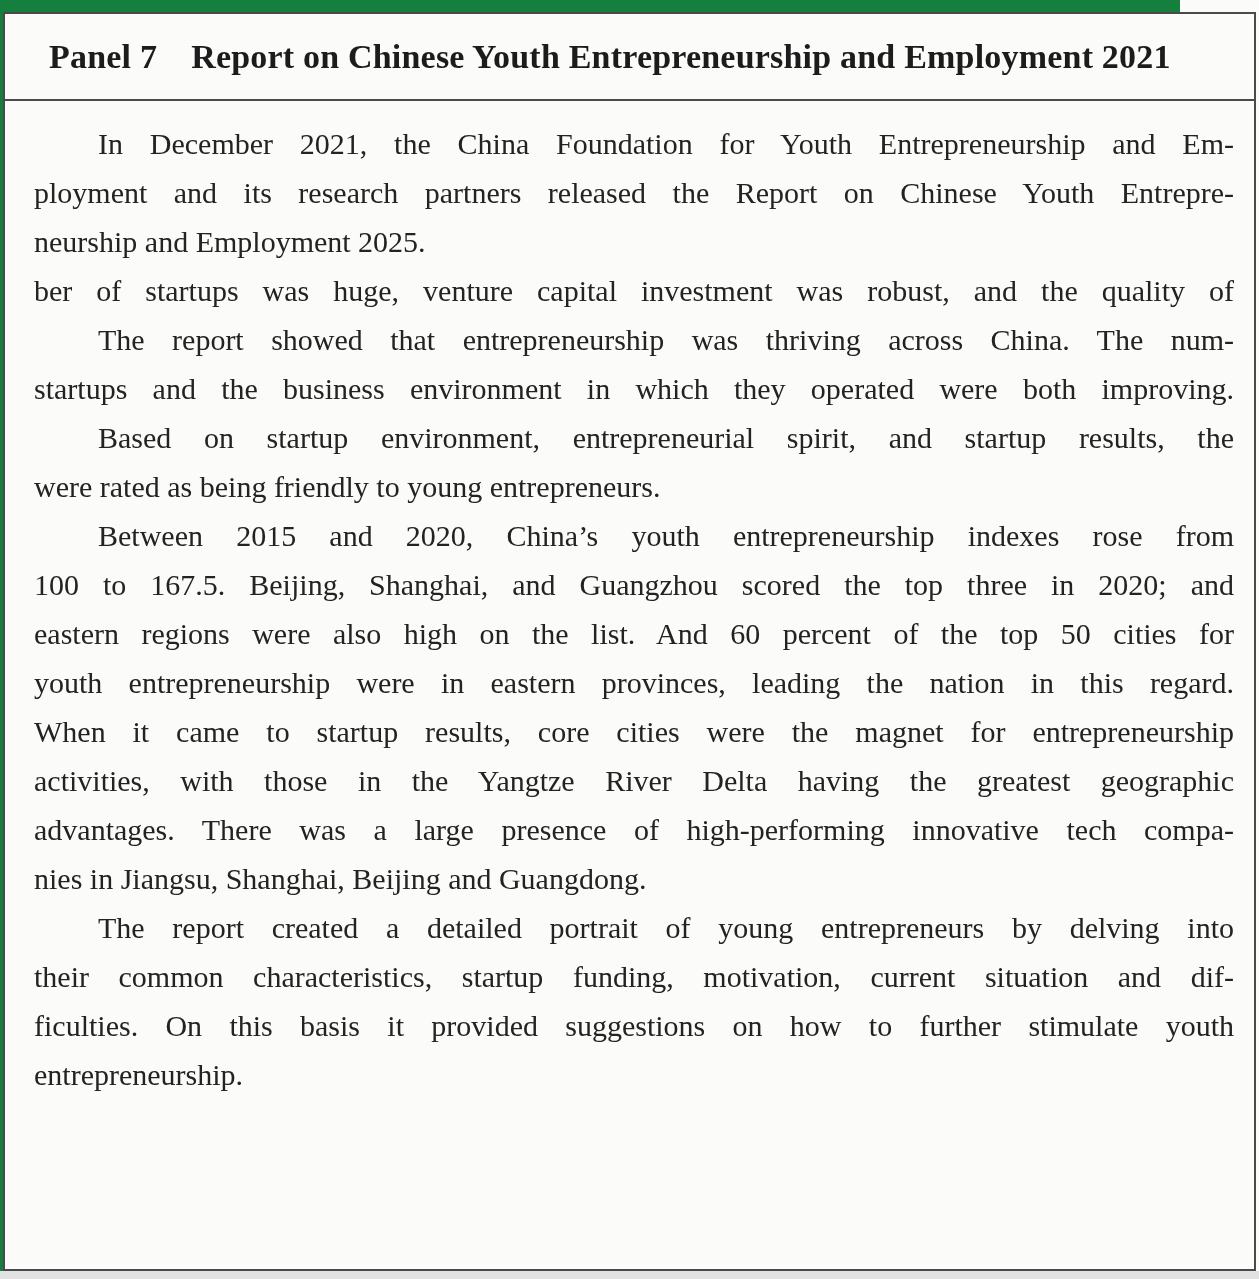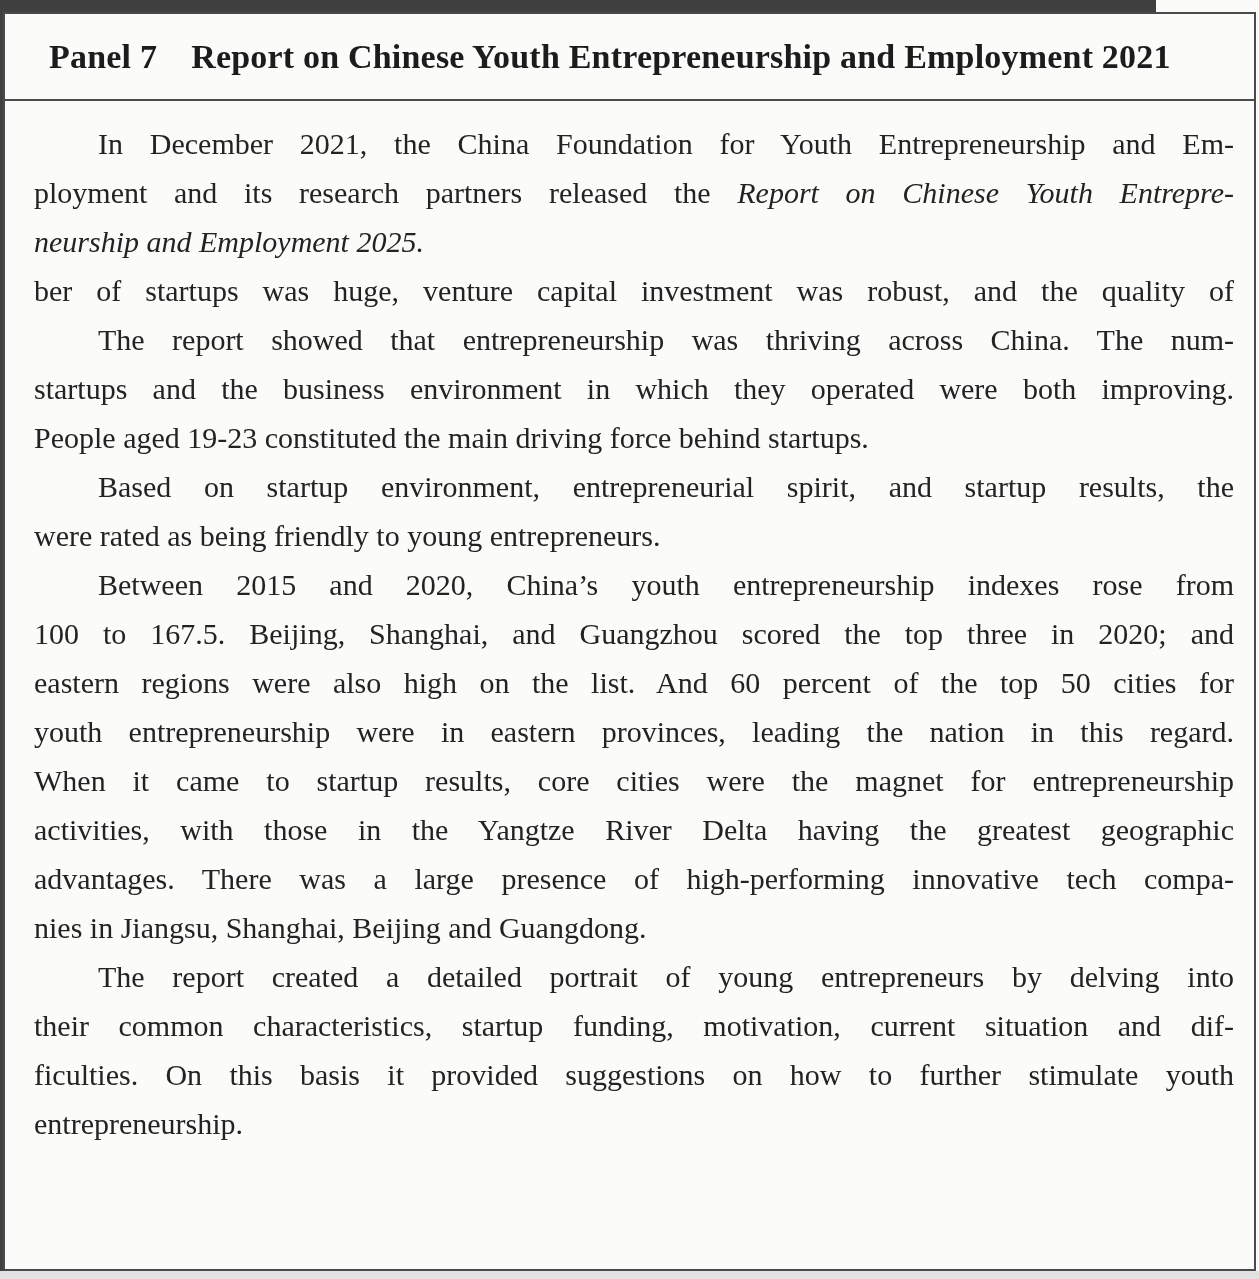--- a/index.html
+++ b/index.html
@@ -10,21 +10,22 @@
     width: 1259px;
     height: 1279px;
     background: #fbfbf9;
     font-family: "Liberation Serif", serif;
     overflow: hidden;
   }
   .page {
     position: relative;
     width: 1156px;
     height: 1279px;
-    background: #404040;
+    background: #15803d;
+    padding-left: 24px;
   }
   .panel {
     position: absolute;
     left: 3px;
     top: 12px;
     width: 1253px;
     height: 1259px;
     box-sizing: border-box;
     border: 2px solid #4a4a4a;
     background: #fbfbf9;
@@ -55,21 +56,20 @@
     text-align: justify;
     text-align-last: justify;
   }
   .line.ps {
     text-indent: 64px;
   }
   .line.pe {
     text-align-last: left;
   }
   .it {
-    font-style: italic;
   }
   .bottom-strip {
     position: absolute;
     left: 0;
     bottom: 0;
     width: 1259px;
     height: 8px;
     background: #e2e2e2;
   }
 </style>
@@ -89,21 +89,20 @@
       <div class="para">
         <div class="line ps"><span>In December 2021, the China Foundation for Youth Entrepreneurship and Em-</span></div>
         <div class="line"><span>ployment and its research partners released the </span><span class="it">Report on Chinese Youth Entrepre-</span></div>
         <div class="line pe"><span class="it">neurship and Employment 2025.</span></div>
       </div>
 
       <div class="para">
         <div class="line"><span>ber of startups was huge, venture capital investment was robust, and the quality of</span></div>
         <div class="line ps"><span>The report showed that entrepreneurship was thriving across China. The num-</span></div>
         <div class="line"><span>startups and the business environment in which they operated were both improving.</span></div>
-        <div class="line pe"><span>People aged 19-23 constituted the main driving force behind startups.</span></div>
       </div>
 
       <div class="para">
         <div class="line ps"><span>Based on startup environment, entrepreneurial spirit, and startup results, the</span></div>
         <div class="line pe"><span>were rated as being friendly to young entrepreneurs.</span></div>
       </div>
 
       <div class="para">
         <div class="line ps"><span>Between 2015 and 2020, China’s youth entrepreneurship indexes rose from</span></div>
         <div class="line"><span>100 to 167.5. Beijing, Shanghai, and Guangzhou scored the top three in 2020; and</span></div>

